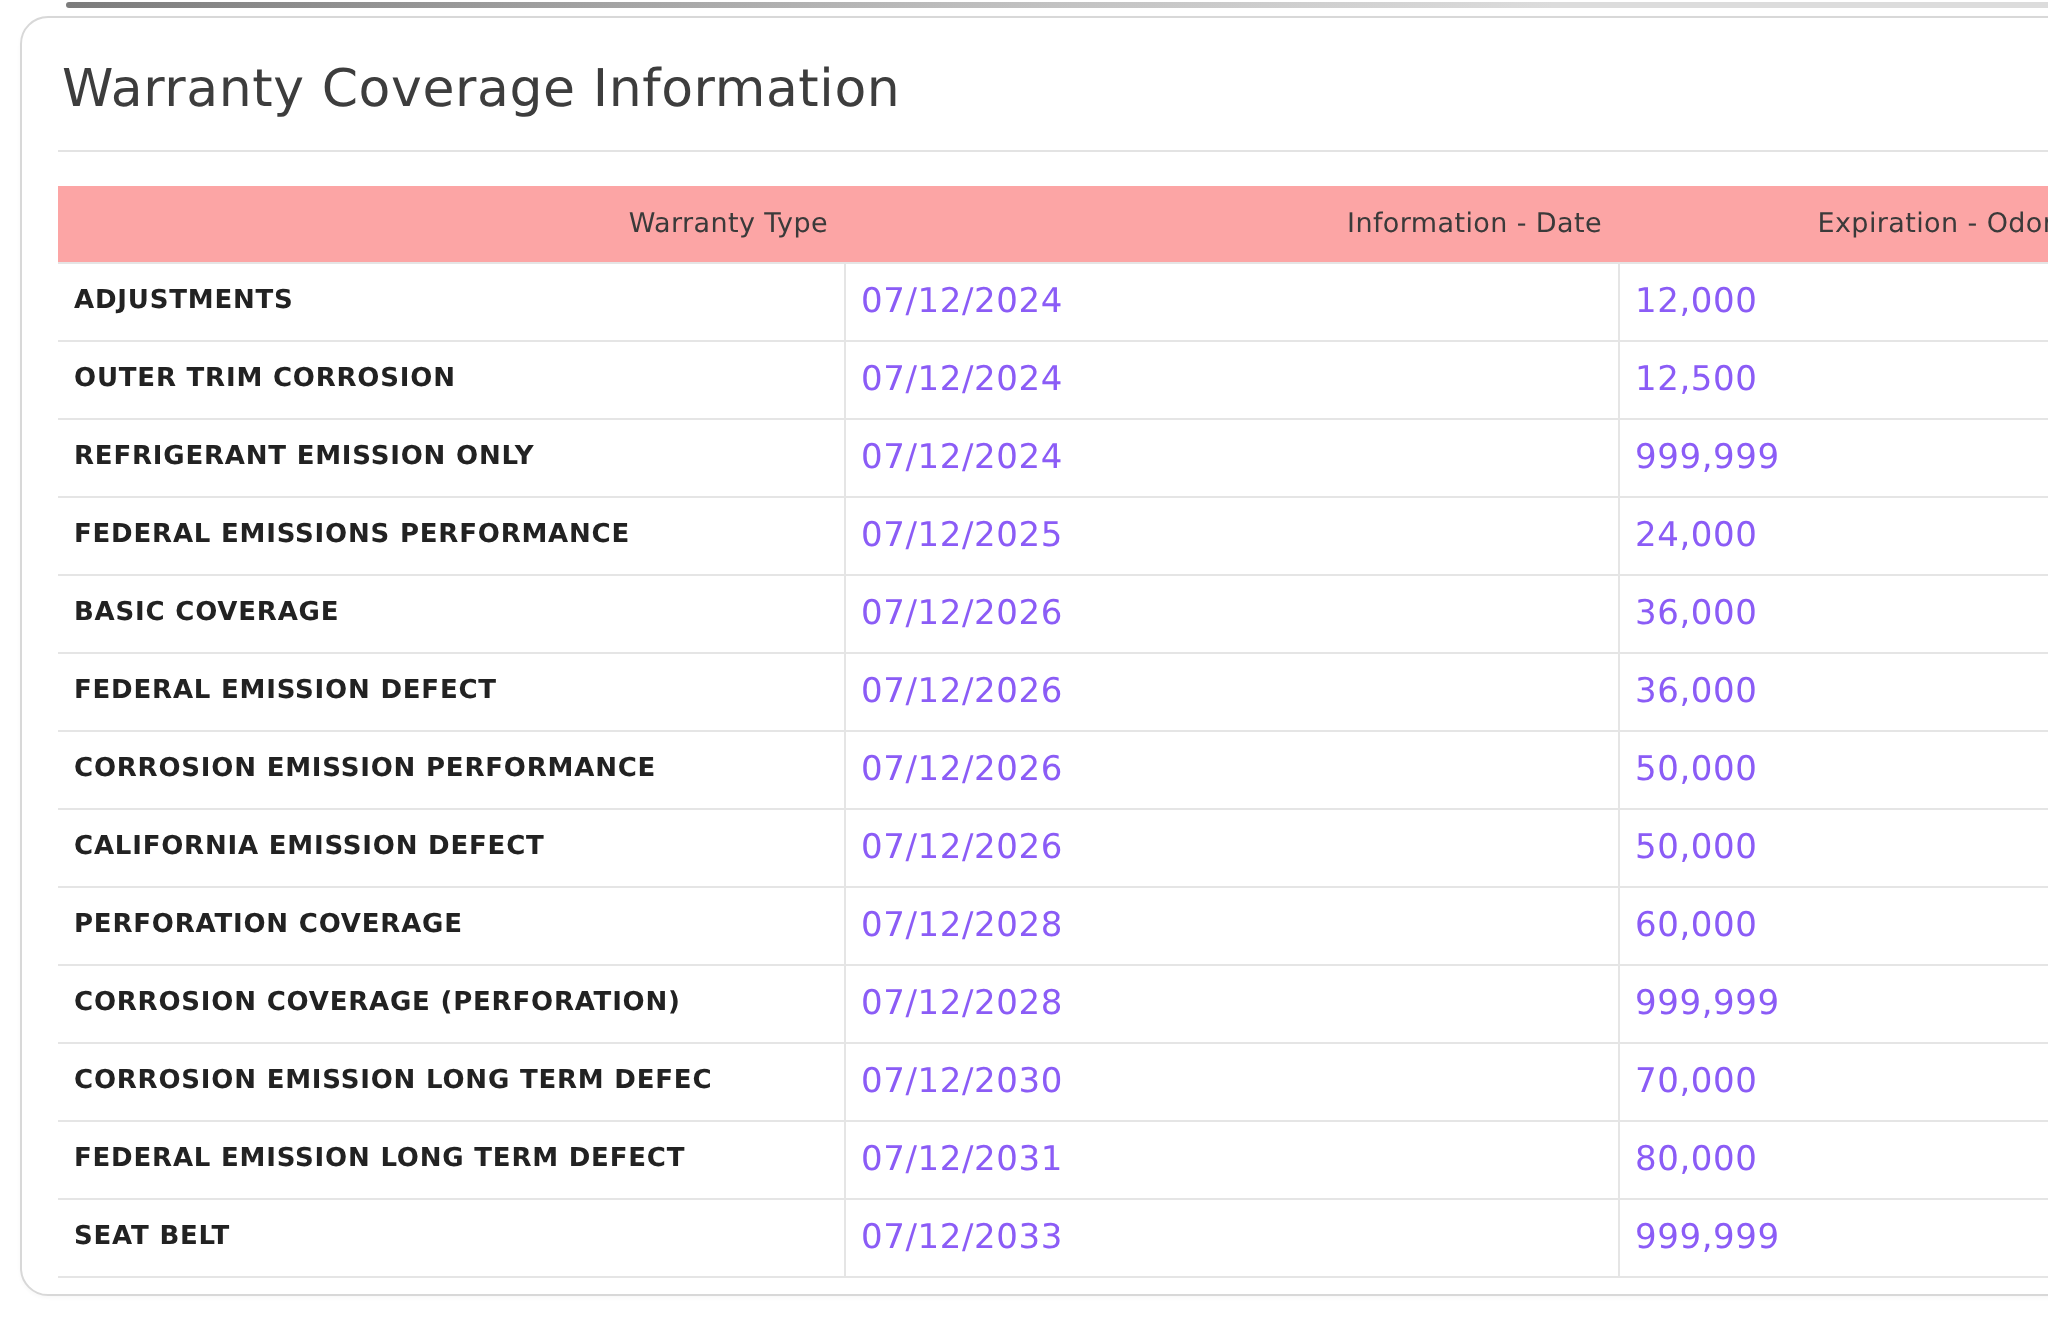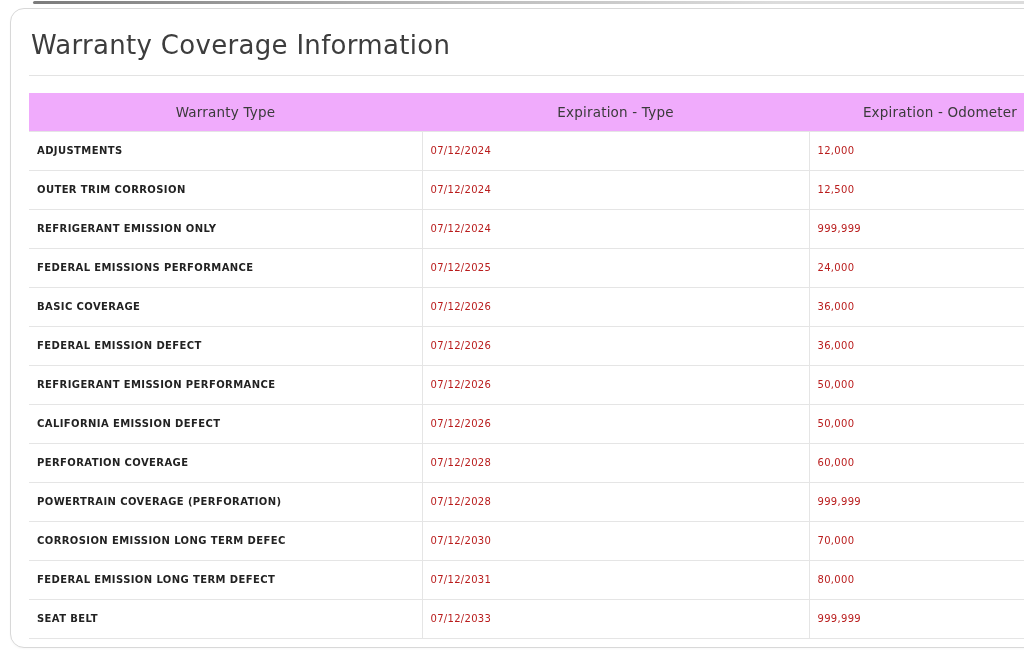--- a/index.html
+++ b/index.html
@@ -49,46 +49,46 @@
   table.warranty-table {
     border-collapse: collapse;
     table-layout: fixed;
     margin: 17px 0 0 18px;
     width: 1042px;
   }
   col.c-type { width: 393px; }
   col.c-date { width: 387px; }
   col.c-odo  { width: 262px; }
   thead th {
-    background: #f0abfc;
+    background: #fca5a5;
     height: 38px;
-    text-align: center;
+    text-align: right;
     vertical-align: middle;
     font-weight: 500;
     font-size: 13.5px;
     color: #3a3a3a;
     letter-spacing: 0.2px;
     padding: 0 8px;
   }
   tbody td {
     height: 39px;
     vertical-align: middle;
     border-top: 1px solid #e5e5e5;
     padding: 0 8px;
-    font-size: 10px;
-    color: #b91c1c;
+    font-size: 17px;
+    color: #8b5cf6;
     letter-spacing: 0.3px;
     white-space: nowrap;
     overflow: hidden;
   }
   tbody td + td { border-left: 1px solid #e5e5e5; }
   tbody tr:last-child td { border-bottom: 1px solid #e5e5e5; }
   tbody td.type-cell {
     font-weight: 700;
-    font-size: 10px;
+    font-size: 13px;
     color: #222222;
     letter-spacing: 0.4px;
   }
 </style>
 </head>
 <body>
 
 <div class="top-rule"></div>
 
 <div class="card">
@@ -98,21 +98,21 @@
 
   <table class="warranty-table">
     <colgroup>
       <col class="c-type">
       <col class="c-date">
       <col class="c-odo">
     </colgroup>
     <thead>
       <tr>
         <th>Warranty Type</th>
-        <th>Expiration - Type</th>
+        <th>Information - Date</th>
         <th>Expiration - Odometer</th>
       </tr>
     </thead>
     <tbody id="table-body">
         <tr>
           <td class="type-cell">ADJUSTMENTS</td>
           <td>07/12/2024</td>
           <td>12,000</td>
         </tr>
         <tr>
@@ -134,36 +134,36 @@
           <td class="type-cell">BASIC COVERAGE</td>
           <td>07/12/2026</td>
           <td>36,000</td>
         </tr>
         <tr>
           <td class="type-cell">FEDERAL EMISSION DEFECT</td>
           <td>07/12/2026</td>
           <td>36,000</td>
         </tr>
         <tr>
-          <td class="type-cell">REFRIGERANT EMISSION PERFORMANCE</td>
+          <td class="type-cell">CORROSION EMISSION PERFORMANCE</td>
           <td>07/12/2026</td>
           <td>50,000</td>
         </tr>
         <tr>
           <td class="type-cell">CALIFORNIA EMISSION DEFECT</td>
           <td>07/12/2026</td>
           <td>50,000</td>
         </tr>
         <tr>
           <td class="type-cell">PERFORATION COVERAGE</td>
           <td>07/12/2028</td>
           <td>60,000</td>
         </tr>
         <tr>
-          <td class="type-cell">POWERTRAIN COVERAGE (PERFORATION)</td>
+          <td class="type-cell">CORROSION COVERAGE (PERFORATION)</td>
           <td>07/12/2028</td>
           <td>999,999</td>
         </tr>
         <tr>
           <td class="type-cell">CORROSION EMISSION LONG TERM DEFEC</td>
           <td>07/12/2030</td>
           <td>70,000</td>
         </tr>
         <tr>
           <td class="type-cell">FEDERAL EMISSION LONG TERM DEFECT</td>

